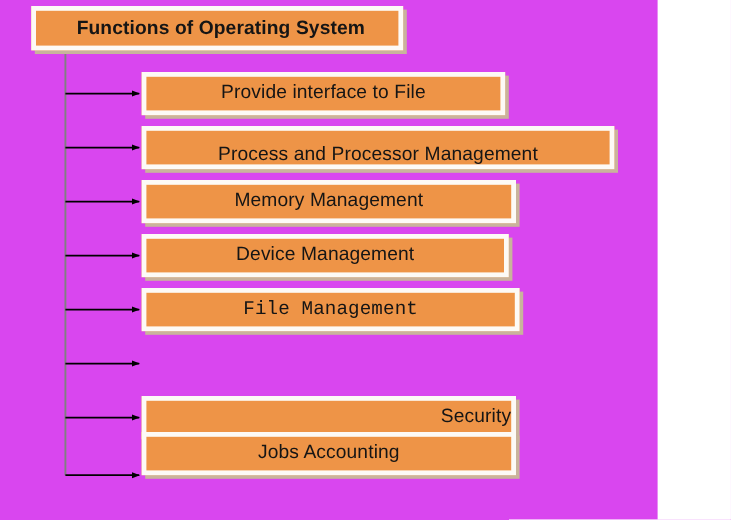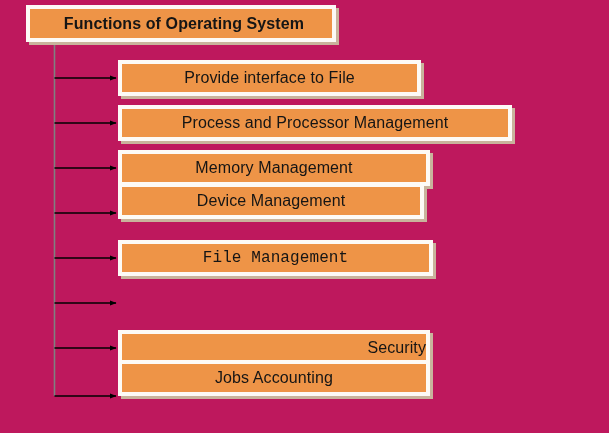--- a/index.html
+++ b/index.html
@@ -5,23 +5,23 @@
   html, body {
     margin: 0;
     padding: 0;
     background: #ffffff;
   }
   body {
     font-family: "Liberation Sans", sans-serif;
   }
   #canvas {
     position: relative;
-    width: 609px;
+    width: 548px;
     height: 433px;
-    background: #be185d;
+    background: #d946ef;
     overflow: hidden;
   }
 
   
   .node {
     position: absolute;
     box-sizing: border-box;
     background: #ee9447;
     border: 4px solid #fdfaf6;
     box-shadow: 3px 3px 0 0 #c9b39c;
@@ -96,29 +96,29 @@
   </svg>
 
   <div class="node root">
     <span class="node-label">Functions of Operating System</span>
   </div>
 
   <div class="node child" style="top: 60px; width: 303px;">
     <span class="node-label">Provide interface to File</span>
   </div>
 
-  <div class="node child" style="top: 105px; width: 394px;">
+  <div class="node child" style="top: 105px; width: 394px; align-items: flex-end;">
     <span class="node-label">Process and Processor Management</span>
   </div>
 
   <div class="node child" style="top: 150px; width: 312px;">
     <span class="node-label">Memory Management</span>
   </div>
 
-  <div class="node child" style="top: 183px; width: 306px;">
+  <div class="node child" style="top: 195px; width: 306px;">
     <span class="node-label">Device Management</span>
   </div>
 
   <div class="node child" style="top: 240px; width: 315px; font-family: Liberation Mono, monospace;">
     <span class="node-label">File Management</span>
   </div>
 
 
   <div class="node child" style="top: 330px; width: 312px; justify-content: flex-end;">
     <span class="node-label">Security</span>

